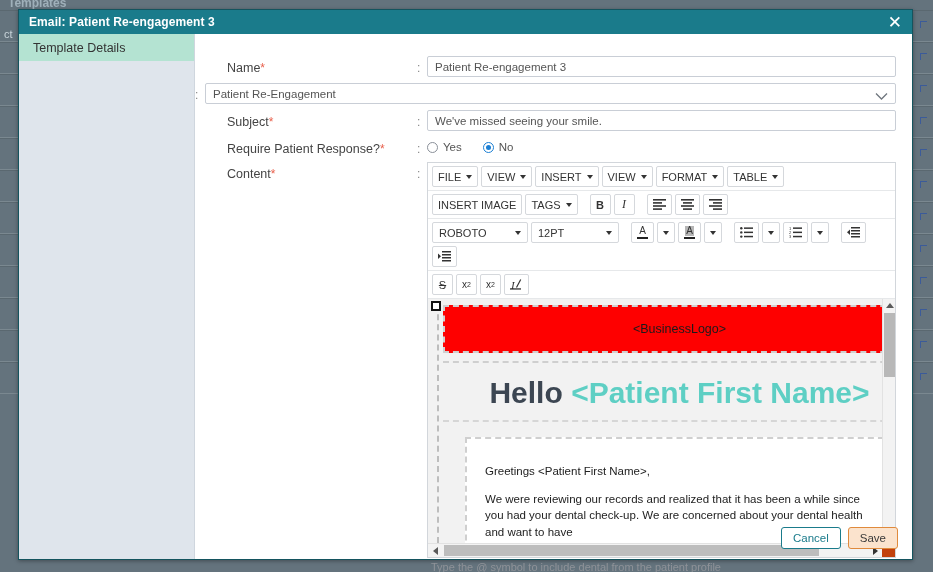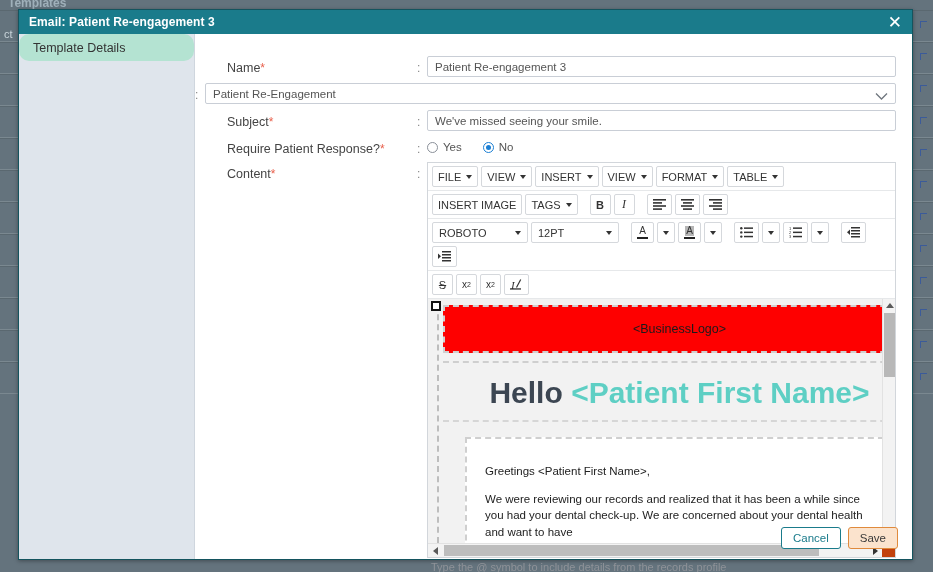--- a/index.html
+++ b/index.html
@@ -58,21 +58,21 @@
 
   
   #sidebar {
     width: 176px; flex: 0 0 176px;
     background: #dfe5ec; border-right: 1px solid #cfd6de;
   }
   .side-item {
     height: 27px; display: flex; align-items: center;
     padding-left: 14px; font-size: 12.5px; color: #333;
   }
-  .side-item.active { background: #b4e3d2; border-radius: 10px; }
+  .side-item.active { background: #b4e3d2; }
 
   
   #form-pane { flex: 1; position: relative; background: #fff; padding-top: 20px; }
 
   .field-row { display: flex; align-items: flex-start; margin-bottom: 0; }
   .f-label {
     width: 222px; flex: 0 0 222px; padding-left: 32px;
     font-size: 12.5px; color: #444; padding-top: 5px;
   }
   .req { color: #e8604c; font-size: 12px; }
@@ -590,21 +590,21 @@
                     <i class="tri-lf"></i>
                   </div>
                 <div class="thumb"></div>
                 <div class="harr rt">
                     <i class="tri-rt"></i>
                   </div>
               </div>
             </div>
           </div>
 
-          <div id="hint">Type the @ symbol to include details from the records profile</div>
+          <div id="hint">Type the @ symbol to include dental from the patient profile</div>
 
           <div id="table-bar">
             <div class="grp">
               <div class="tbl-ico">
                   <span class="grid"></span>
                 </div>
               <div class="tbl-ico">
                   <span class="grid"></span>
                   <span class="mark">✕</span>
                 </div>

